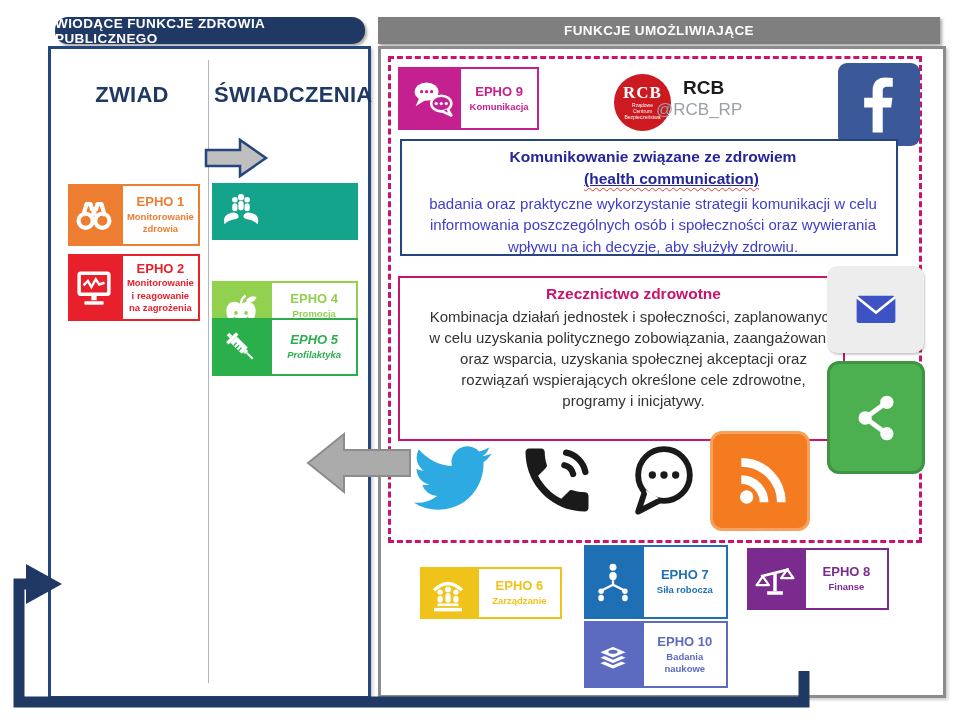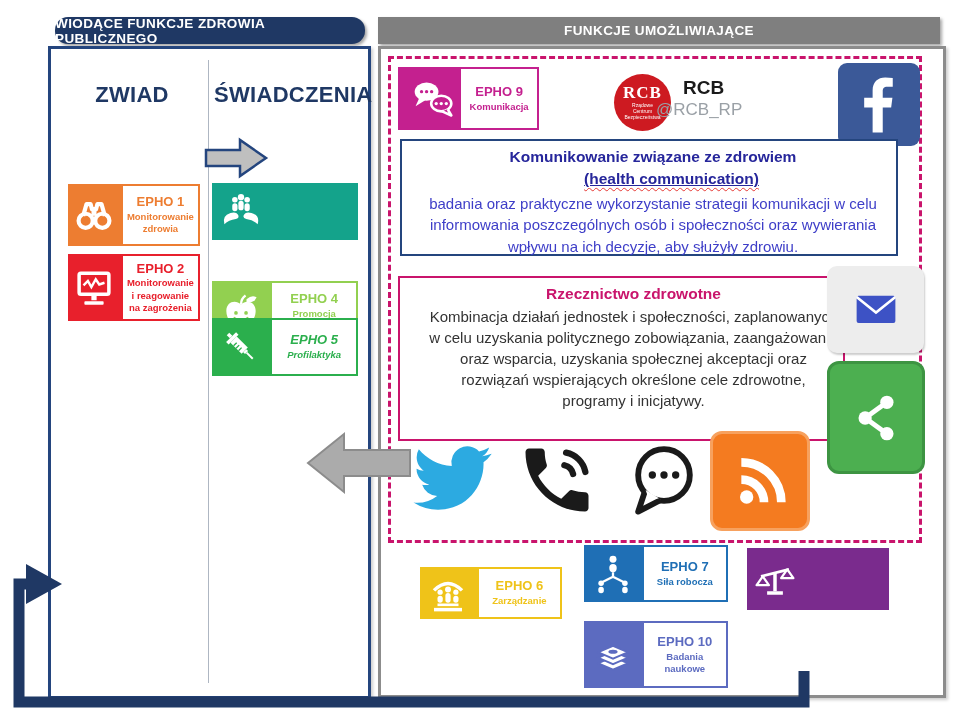--- a/index.html
+++ b/index.html
@@ -37,21 +37,21 @@
   .c-lgreen{--c:#92D050;} .c-green{--c:#2BAF4D;} .c-yellow{--c:#EFC319;}
   .c-blue{--c:#1F6FB5;} .c-purple{--c:#7A2B8D;} .c-magenta{--c:#C4208F;} .c-slate{--c:#5C6BC0;}
 
   #epho1{left:68px;top:184px;width:132px;height:62px;}
   #epho2{left:68px;top:254px;width:132px;height:67px;}
   #epho3{left:212px;top:183px;width:146px;height:57px;}
   #epho4{left:212px;top:249px;width:146px;height:61px;margin-top:32px;}
   #epho5{left:212px;top:318px;width:146px;height:58px;font-style:italic;}
   #epho9{left:398px;top:67px;width:133px;height:63px;padding-left:8px;}
   #epho6{left:420px;top:567px;width:142px;height:52px;}
-  #epho7{left:584px;top:545px;width:144px;height:57px;border-radius:10px;}
+  #epho7{left:584px;top:545px;width:144px;height:74px;border-radius:10px;}
   #epho8{left:747px;top:548px;width:142px;height:62px;}
   #epho10{left:584px;top:621px;width:144px;height:67px;}
 
   
   #rcb-logo{position:absolute;left:614px;top:74px;width:57px;height:57px;border-radius:50%;
     background:#CD1A21;display:flex;flex-direction:column;align-items:center;justify-content:center;}
   #rcb-logo .rcb-big{color:#fff;font-family:"Liberation Serif",serif;font-size:17px;font-weight:bold;letter-spacing:1px;line-height:1;}
   #rcb-logo .rcb-sub{color:#fff;font-size:5px;text-align:center;line-height:1.15;width:40px;margin-top:2px;}
   #rcb-name{position:absolute;left:683px;top:77px;font-size:19px;font-weight:bold;color:#1a1a1a;}
   #rcb-handle{position:absolute;left:656px;top:100px;font-size:17px;color:#9AA0A6;}
@@ -324,20 +324,24 @@
   <div id="epho8" class="epho c-purple">
     <div class="ic">
       <svg width="42" height="42" viewBox="0 0 48 48">
         <line x1="8" y1="21" x2="40" y2="13" stroke="#fff" stroke-width="3.2"></line>
         <line x1="24" y1="17" x2="24" y2="38" stroke="#fff" stroke-width="4"></line>
         <rect x="15" y="38" width="18" height="4" fill="#fff"></rect>
         <path d="M3 31 L17 31 L10 21 Z" fill="none" stroke="#fff" stroke-width="2.6" stroke-linejoin="round"></path>
         <path d="M31 23 L45 23 L38 13 Z" fill="none" stroke="#fff" stroke-width="2.6" stroke-linejoin="round"></path>
       </svg>
     </div>
+    <div class="lb">
+      <div class="t">EPHO 8</div>
+      <div class="s">Finanse</div>
+    </div>
   </div>
 
   <div id="epho10" class="epho c-slate">
     <div class="ic">
       <svg width="44" height="44" viewBox="0 0 48 48">
         <path d="M8 33 L24 26 L40 33 L24 40 Z" fill="#fff" stroke="#5C6BC0" stroke-width="2"></path>
         <path d="M8 27 L24 20 L40 27 L24 34 Z" fill="#fff" stroke="#5C6BC0" stroke-width="2"></path>
         <path d="M8 21 L24 14 L40 21 L24 28 Z" fill="#fff" stroke="#5C6BC0" stroke-width="2"></path>
         <ellipse cx="24" cy="20.5" rx="5" ry="2.2" fill="#5C6BC0"></ellipse>
       </svg>

